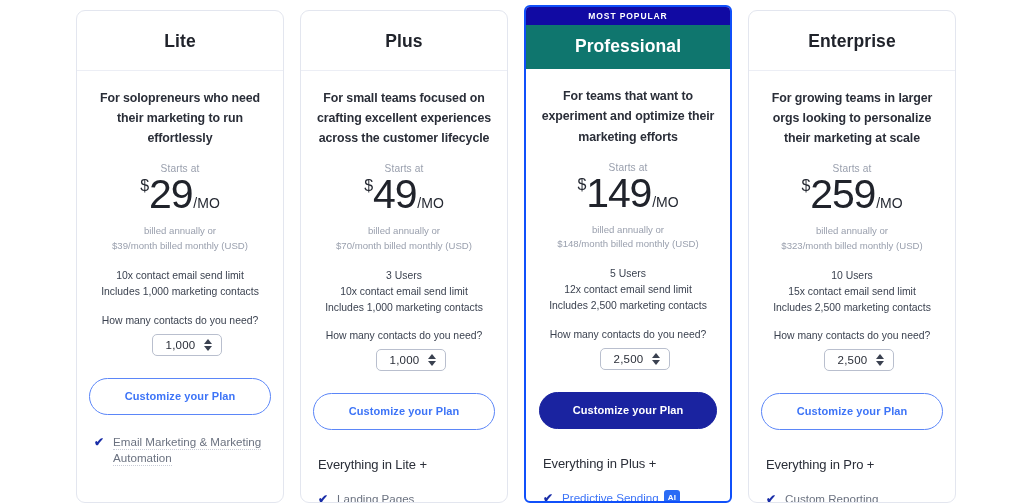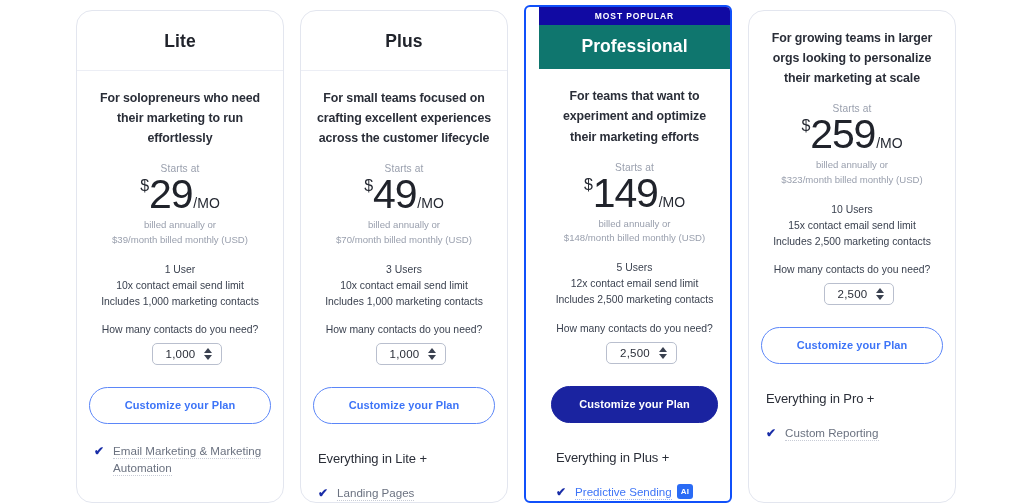--- a/index.html
+++ b/index.html
@@ -14,31 +14,30 @@
     gap: 16px;
     padding: 10px 76px 0 76px;
     width: 1024px;
     align-items: flex-start;
   }
   .plan-card {
     width: 208px;
     flex: 0 0 208px;
     background: #ffffff;
     border: 1px solid #e3e6ef;
-    border-radius: 16px;
+    border-radius: 9px;
     overflow: hidden;
     position: relative;
     height: 493px;
   }
   .plan-card.featured {
     border: 2px solid #1050fa;
     border-radius: 6px;
     margin-top: -5px;
     height: 498px;
-    padding-left: 13px;
   }
   .popular-banner {
     background: #110aa3;
     color: #ffffff;
     text-align: center;
     font-size: 8.5px;
     font-weight: bold;
     letter-spacing: 0.9px;
     padding: 5px 0 4px 0;
     line-height: 1.1;
@@ -103,21 +102,21 @@
   .per-mo {
     font-size: 14px;
     color: #262a33;
     margin-left: 1px;
   }
   .billing-note {
     text-align: center;
     font-size: 9.6px;
     color: #9aa0ae;
     line-height: 1.55;
-    margin-top: 3px;
+    margin-top: 9px;
   }
   .limits {
     text-align: center;
     font-size: 10.4px;
     color: #3b4250;
     line-height: 1.52;
     margin-top: 14px;
   }
   .contacts-question {
     text-align: center;
@@ -246,21 +245,20 @@
         <div class="price-row">
           <span class="currency">$</span>
           <span class="amount">29</span>
           <span class="per-mo">/MO</span>
         </div>
         <div class="billing-note">
           <div>billed annually or</div>
           <div>$39/month billed monthly (USD)</div>
         </div>
         <div class="limits">
-          <div>1 User</div>
           <div>10x contact email send limit</div>
           <div>Includes 1,000 marketing contacts</div>
         </div>
         <div class="contacts-question">How many contacts do you need?</div>
         <div class="stepper-wrap">
           <div class="stepper">
             <span class="value">1,000</span>
             <span class="arrows">
               <span class="arrow-up"></span>
               <span class="arrow-dn"></span>
@@ -359,20 +357,23 @@
         <div class="everything-in">Everything in Plus +</div>
         <ul class="feature-list">
           <li class="feature-item link">
             <span class="check">✔</span>
             <span><span class="ftext">Predictive Sending</span><span class="ai-badge">AI</span></span>
           </li>
         </ul>
       </div>
     </div>
     <div class="plan-card">
+      <div class="card-header">
+        <div class="plan-name">Enterprise</div>
+      </div>
       <div class="card-body">
         <div class="plan-desc">For growing teams in larger orgs looking to personalize their marketing at scale</div>
         <div class="starts-at">Starts at</div>
         <div class="price-row">
           <span class="currency">$</span>
           <span class="amount">259</span>
           <span class="per-mo">/MO</span>
         </div>
         <div class="billing-note">
           <div>billed annually or</div>

